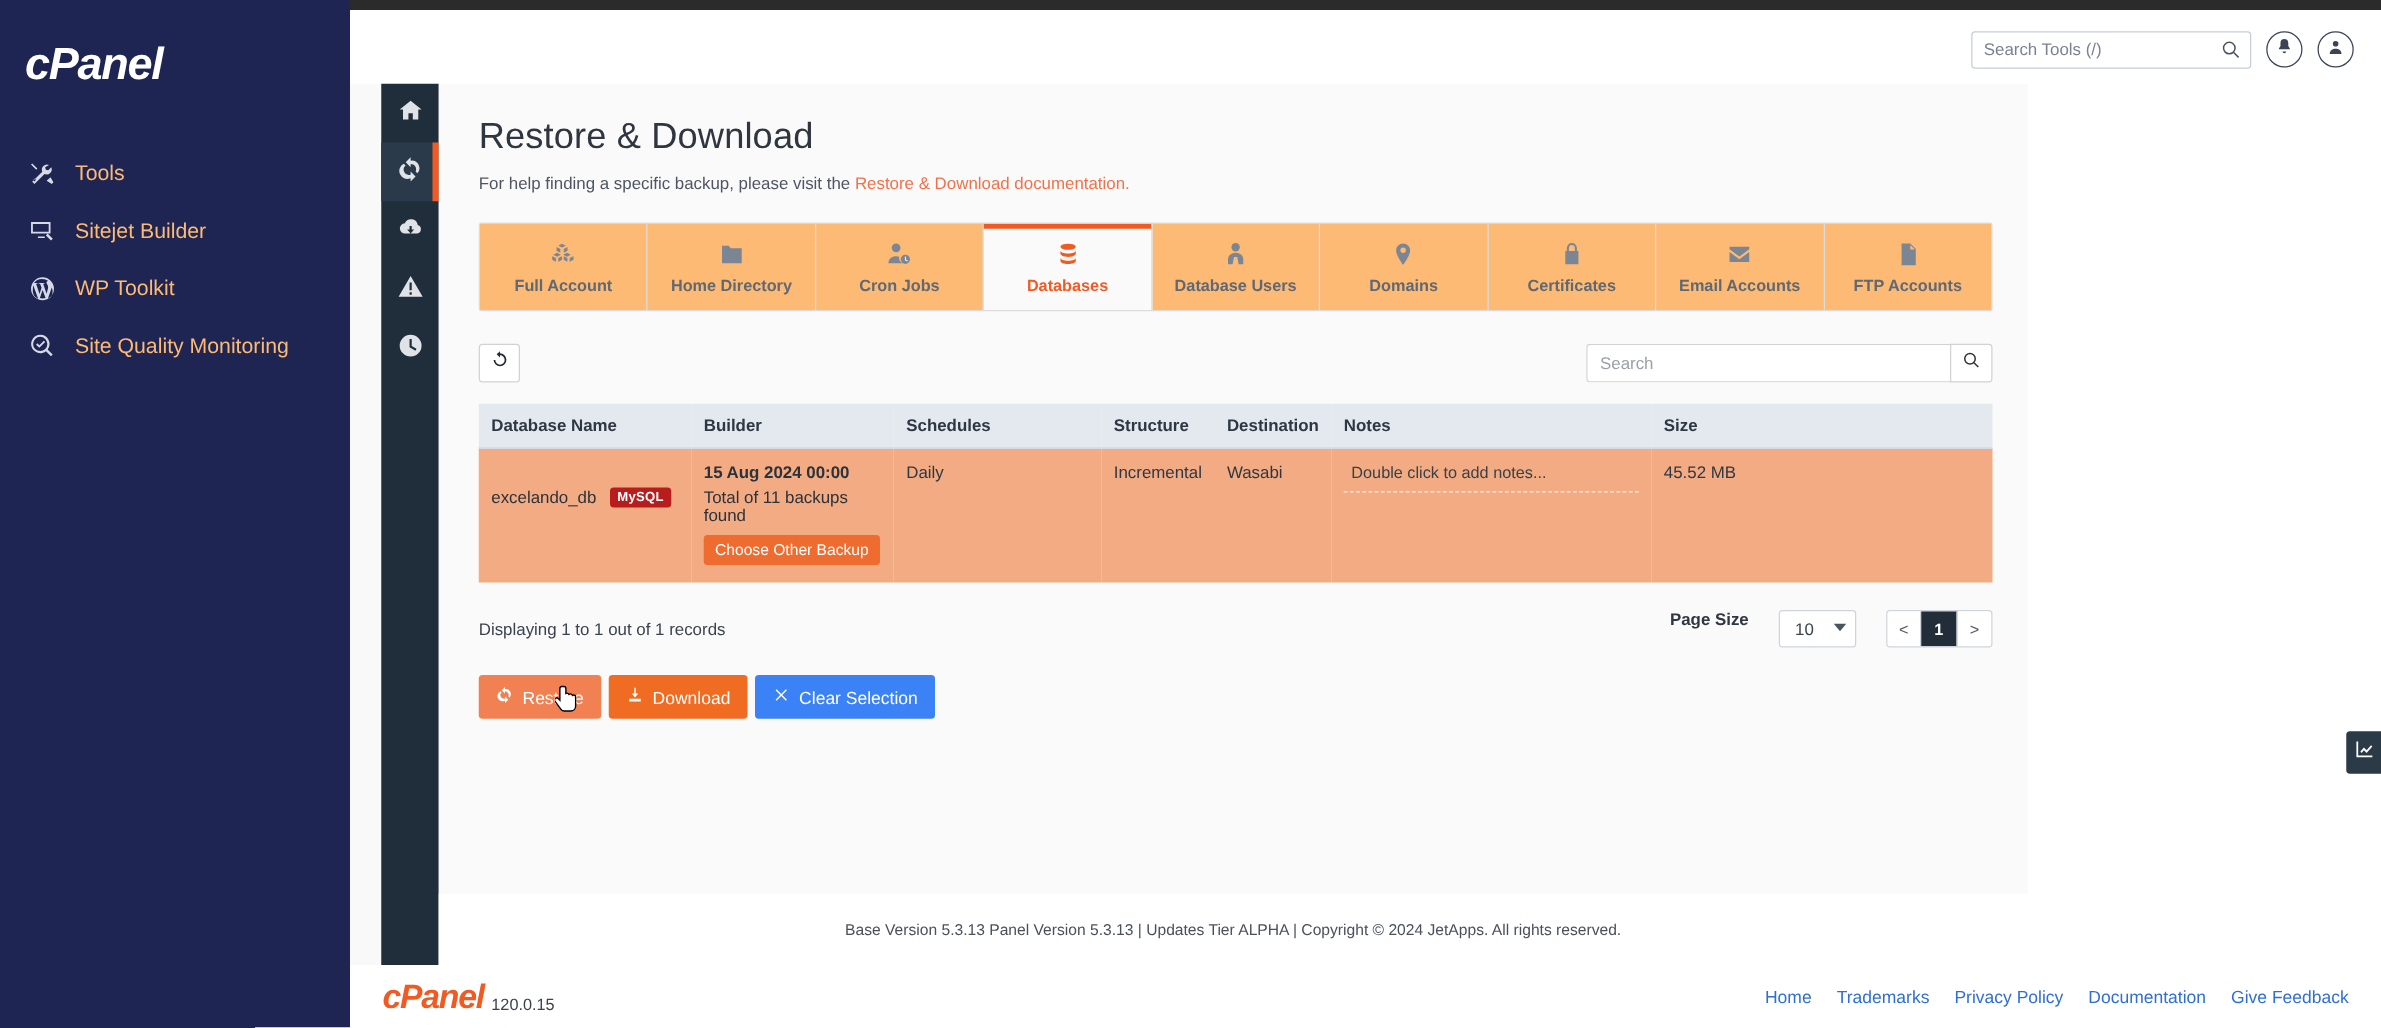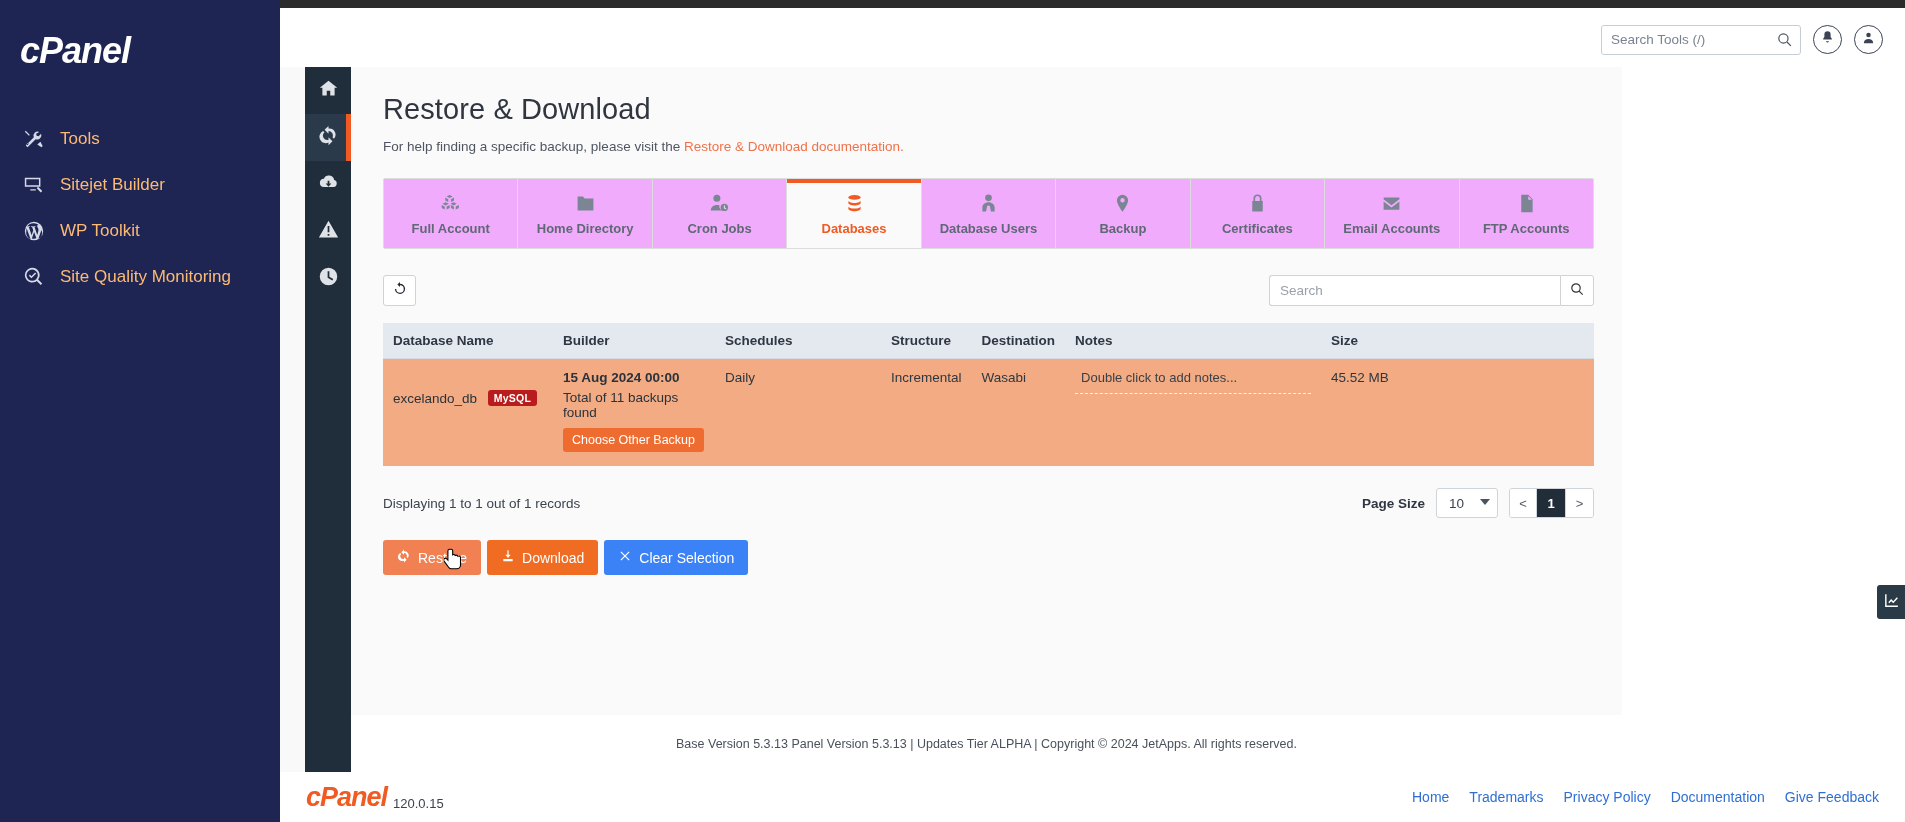--- a/index.html
+++ b/index.html
@@ -40,21 +40,21 @@
   .nav-ico svg { width: 22px; height: 22px; fill: #d6dae6; }
 
   
   .header {
     position: absolute; left: 280px; top: 8px; width: 1625px; height: 63px;
     background: #ffffff;
     display: flex; align-items: center; justify-content: flex-end;
     padding-right: 22px; gap: 12px;
   }
   .search-tools {
-    position: relative; width: 200px; height: 30px;
+    position: relative; width: 224px; height: 30px;
   }
   .search-tools input {
     width: 100%; height: 100%;
     border: 1px solid #c7cdd6; border-radius: 3px;
     padding: 0 30px 0 9px; font-size: 13.5px; color: #444;
     font-family: "Liberation Sans", sans-serif; outline: none;
     background: #fff;
   }
   .search-tools input::placeholder { color: #7a8292; }
   .search-tools .mag {
@@ -98,21 +98,21 @@
     font-size: 29px; color: #30363f; font-weight: normal;
     letter-spacing: 0.1px; margin-bottom: 13px;
   }
   .page-sub { font-size: 13.5px; color: #4f5662; margin-bottom: 24px; }
   .page-sub a { color: #f0714a; text-decoration: none; }
 
   
   .tabs {
     display: flex; width: 1211px;
     border: 1px solid #dcdcdc; border-radius: 2px;
-    background: #f0abfc; overflow: hidden;
+    background: #fdba74; overflow: hidden;
   }
   .tab {
     flex: 1 1 0; position: relative;
     display: flex; flex-direction: column; align-items: center; justify-content: center;
     gap: 7px; padding: 14px 2px 12px; cursor: pointer;
     border-right: 1px solid #dcdcdc;
     min-height: 56px;
   }
   .tab:last-child { border-right: none; }
   .tab .t-ico svg { width: 21px; height: 21px; fill: #7b8594; display: block; }
@@ -188,21 +188,21 @@
     margin-top: 8px; height: 1px; width: 236px;
     border-bottom: 1px dashed #ffffff; opacity: .85;
   }
 
   
   .below-table {
     display: flex; align-items: center; justify-content: space-between;
     width: 1211px; margin-top: 22px;
   }
   .records-text { font-size: 13.5px; color: #3b434e; }
-  .pager { display: flex; align-items: center; gap: 11px; }
+  .pager { display: flex; gap: 24px; }
   .pager .ps-label { font-size: 13.5px; font-weight: bold; color: #2f3742; }
   .ps-select {
     position: relative; width: 62px; height: 30px;
     border: 1px solid #cfd4da; border-radius: 3px; background: #fff;
     display: flex; align-items: center; padding-left: 12px;
     font-size: 13.5px; color: #3b434e; cursor: pointer;
   }
   .ps-select .caret {
     position: absolute; right: 7px; top: 10px;
     width: 0; height: 0; border-left: 5px solid transparent;
@@ -456,21 +456,21 @@
           </span>
           <span class="t-label">Database Users</span>
         </div>
 
         <div class="tab">
           <span class="t-ico">
             <svg viewBox="0 0 24 24">
                 <path d="M12 2a6.4 6.4 0 00-6.4 6.4c0 4.8 6.4 13.2 6.4 13.2s6.4-8.4 6.4-13.2A6.4 6.4 0 0012 2zm0 8.8a2.5 2.5 0 110-5 2.5 2.5 0 010 5z"></path>
               </svg>
           </span>
-          <span class="t-label">Backup</span>
+          <span class="t-label">Domains</span>
         </div>
 
         <div class="tab">
           <span class="t-ico">
             <svg viewBox="0 0 24 24">
                 <path d="M12 1.6a4.6 4.6 0 00-4.6 4.6V9H6v12h12V9h-1.4V6.2A4.6 4.6 0 0012 1.6zm0 1.9a2.7 2.7 0 012.7 2.7V9H9.3V6.2A2.7 2.7 0 0112 3.5z"></path>
               </svg>
           </span>
           <span class="t-label">Certificates</span>
         </div>

